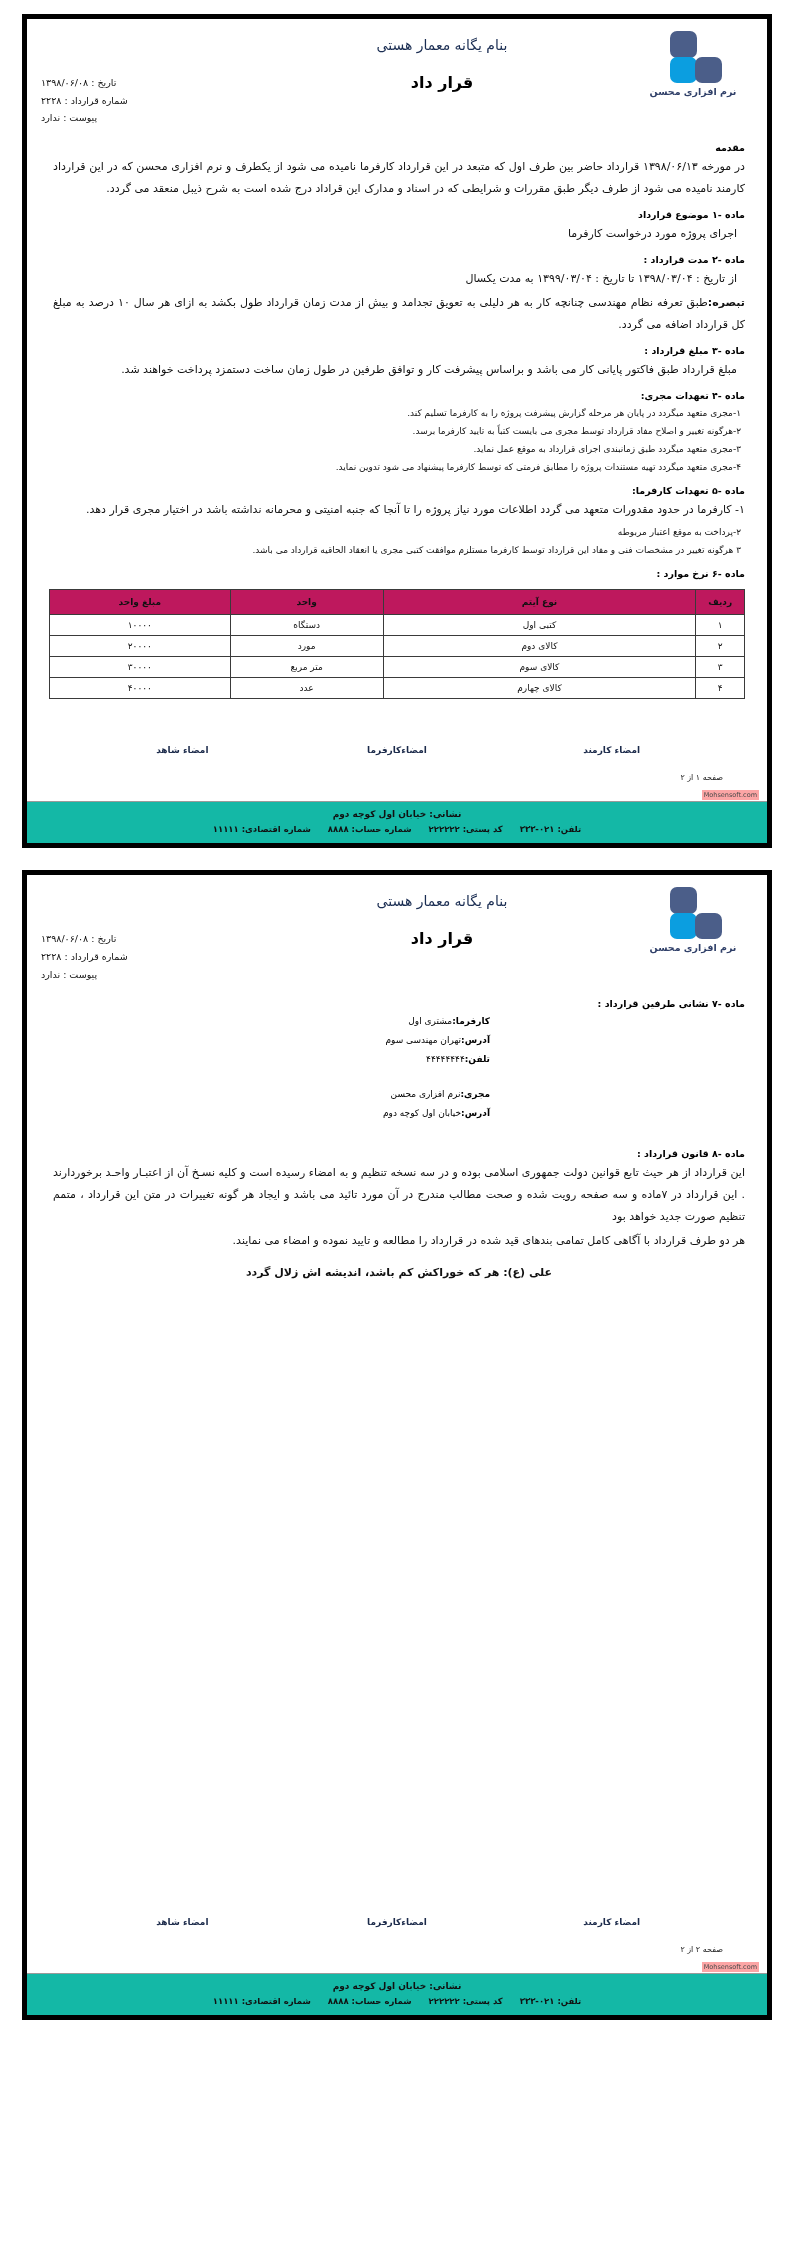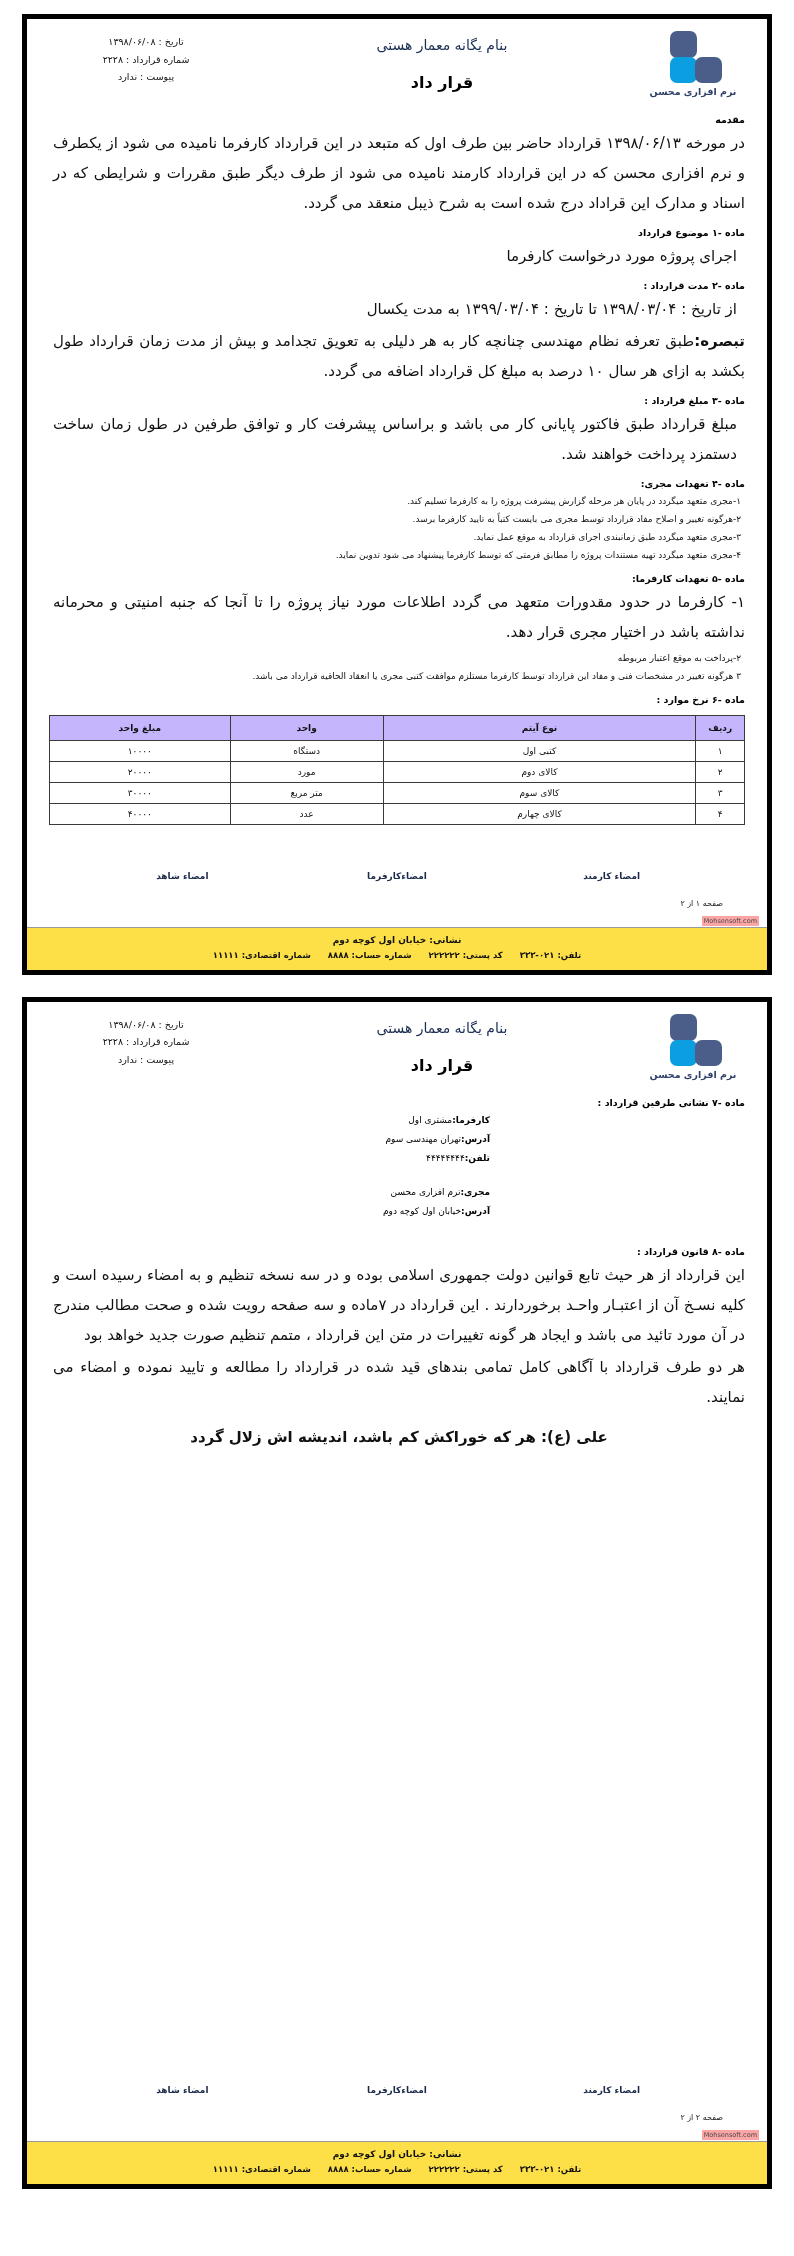--- a/index.html
+++ b/index.html
@@ -30,26 +30,27 @@
 
   
   .hdr {
     display: flex;
     flex-direction: row;
     align-items: flex-start;
     padding: 10px 14px 0 14px;
   }
   .hdr-right {
     flex: 0 0 210px;
-    text-align: center;
+    text-align: left;
     font-size: 9.5px;
     color: #111;
     line-height: 1.85;
     padding-top: 4px;
     order: 3;
+    margin-top: 41px;
   }
   .hdr-mid {
     flex: 1 1 auto;
     text-align: center;
     order: 2;
     padding-top: 8px;
   }
   .hdr-left {
     flex: 0 0 120px;
     order: 1;
@@ -93,21 +94,21 @@
     padding: 6px 22px 0 22px;
     direction: rtl;
   }
   .sec-title {
     font-size: 9.5px;
     font-weight: bold;
     color: #000;
     margin: 9px 0 3px 0;
   }
   .para {
-    font-size: 15px;
+    font-size: 11px;
     color: #111;
     line-height: 2.0;
     text-align: justify;
     margin: 0 0 2px 4px;
   }
   .para.center-ish { padding-right: 8px; }
   .lead { font-weight: bold; }
   .sub-line {
     font-size: 9px;
     color: #111;
@@ -134,21 +135,21 @@
     direction: rtl;
   }
   .rate-table th, .rate-table td {
     border: 1px solid #3a3a3a;
     text-align: center;
     font-size: 9px;
     padding: 5px 3px;
     color: #111;
   }
   .rate-table th {
-    background: #c4b5fd;
+    background: #be185d;
     font-weight: bold;
     padding: 7px 3px;
   }
   .col-radif  { width: 26px; }
   .col-item   { width: 45%; }
   .col-unit   { width: 22%; }
   .col-price  { width: 26%; }
 
   
   .signs {
@@ -179,21 +180,21 @@
   .watermark {
     font-size: 6.5px;
     color: #4a4a4a;
     background: #fca5a5;
     display: inline-block;
     padding: 1px 2px;
     margin: 6px 0 0 6px;
   }
   .wm-row { padding: 0 8px; }
   .foot {
-    background: #fde047;
+    background: #14b8a6;
     border-top: 1px solid #9a9a9a;
     padding: 5px 0 7px 0;
     text-align: center;
     direction: rtl;
   }
   .foot-1 {
     font-size: 9px;
     font-weight: bold;
     color: #111;
     line-height: 1.7;

